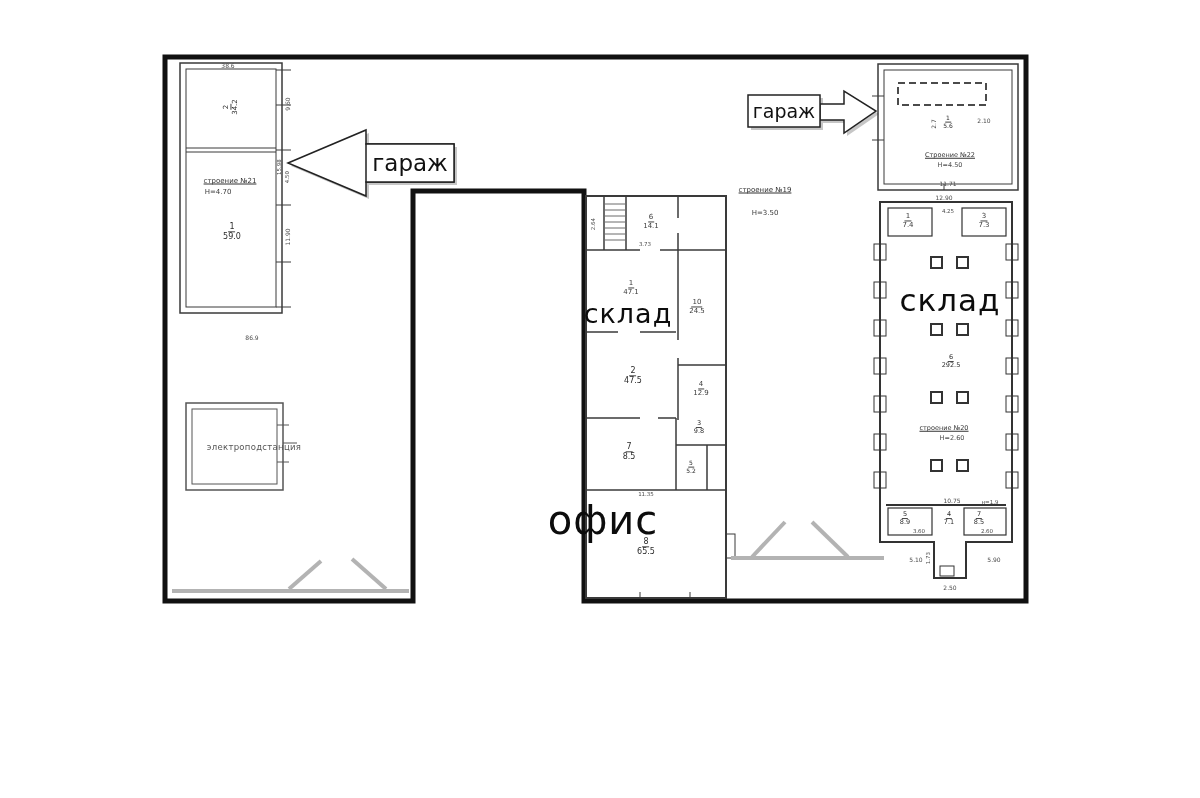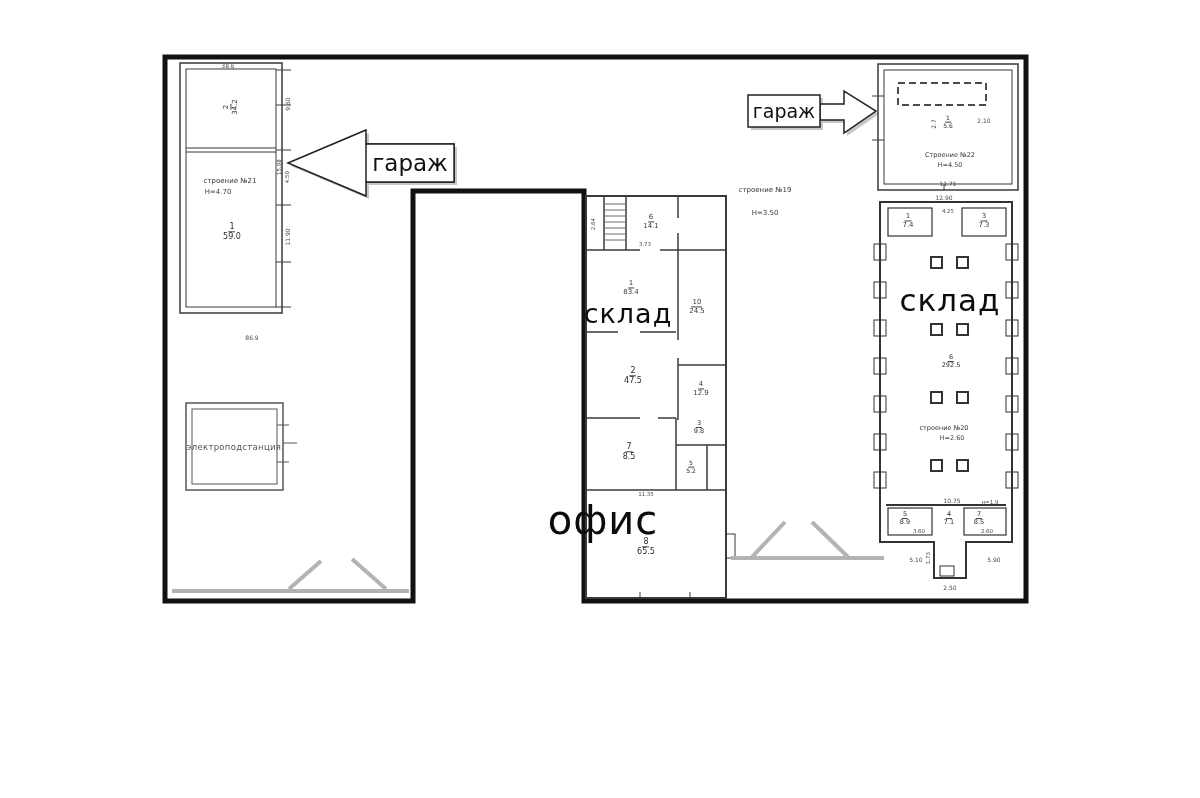--- a/index.html
+++ b/index.html
@@ -8,28 +8,28 @@
     font-family:"DejaVu Sans", sans-serif;overflow:hidden;
   }
   svg.draw{position:absolute;left:0;top:0;}
   .lbl{
     position:absolute;transform:translate(-50%,-50%);
     color:#2b2b2b;white-space:nowrap;line-height:1;text-align:center;
   }
   .rot{transform:translate(-50%,-50%) rotate(-90deg);}
   .tiny{font-size:6px;color:#4a4a4a;}
   .small{font-size:7px;color:#3a3a3a;}
-  .bname{font-size:7px;color:#333;}
+  .bname{font-size:7px;color:#333;text-decoration:underline;}
   .big{font-size:27px;color:#0c0c0c;letter-spacing:1px;}
   .title{font-size:21px;color:#5f9dbd;letter-spacing:0.5px;}
   .arrowtxt{font-size:23px;color:#111;}
   .boxtxt{font-size:19px;color:#111;}
   .frac{display:inline-flex;flex-direction:column;align-items:center;line-height:1.15;}
   .frac .fn{border-bottom:1px solid #444;padding:0 1px;}
-  .sub{font-size:8.5px;color:#555;letter-spacing:0.3px;}
+  .sub{font-size:8.5px;color:#555;letter-spacing:0.3px;padding-left:40px;}
 </style>
 </head>
 <body>
 
 <div class="canvas">
 
   <svg class="draw" width="1200" height="798" viewBox="0 0 1200 798">
 
     <polygon points="165,57 1026,57 1026,601 584,601 584,191 413,191 413,601 165,601" fill="none" stroke="#111" stroke-width="5"></polygon>
 
@@ -204,21 +204,21 @@
     <span class="frac">
         <span class="fn">6</span>
         <span>14.1</span>
       </span>
   </div>
   <div class="lbl tiny" style="left:645px;top:245px;font-size:5.5px;">3.73</div>
   <div class="lbl rot tiny" style="left:594px;top:224px;font-size:5.5px;">2.64</div>
   <div class="lbl small" style="left:631px;top:288px;">
     <span class="frac">
         <span class="fn">1</span>
-        <span>83.4</span>
+        <span>47.1</span>
       </span>
   </div>
   <div class="lbl big" style="left:628px;top:313px;">склад</div>
   <div class="lbl small" style="left:697px;top:307px;">
     <span class="frac">
         <span class="fn">10</span>
         <span>24.5</span>
       </span>
   </div>
   <div class="lbl" style="left:633px;top:376px;font-size:8px;">

